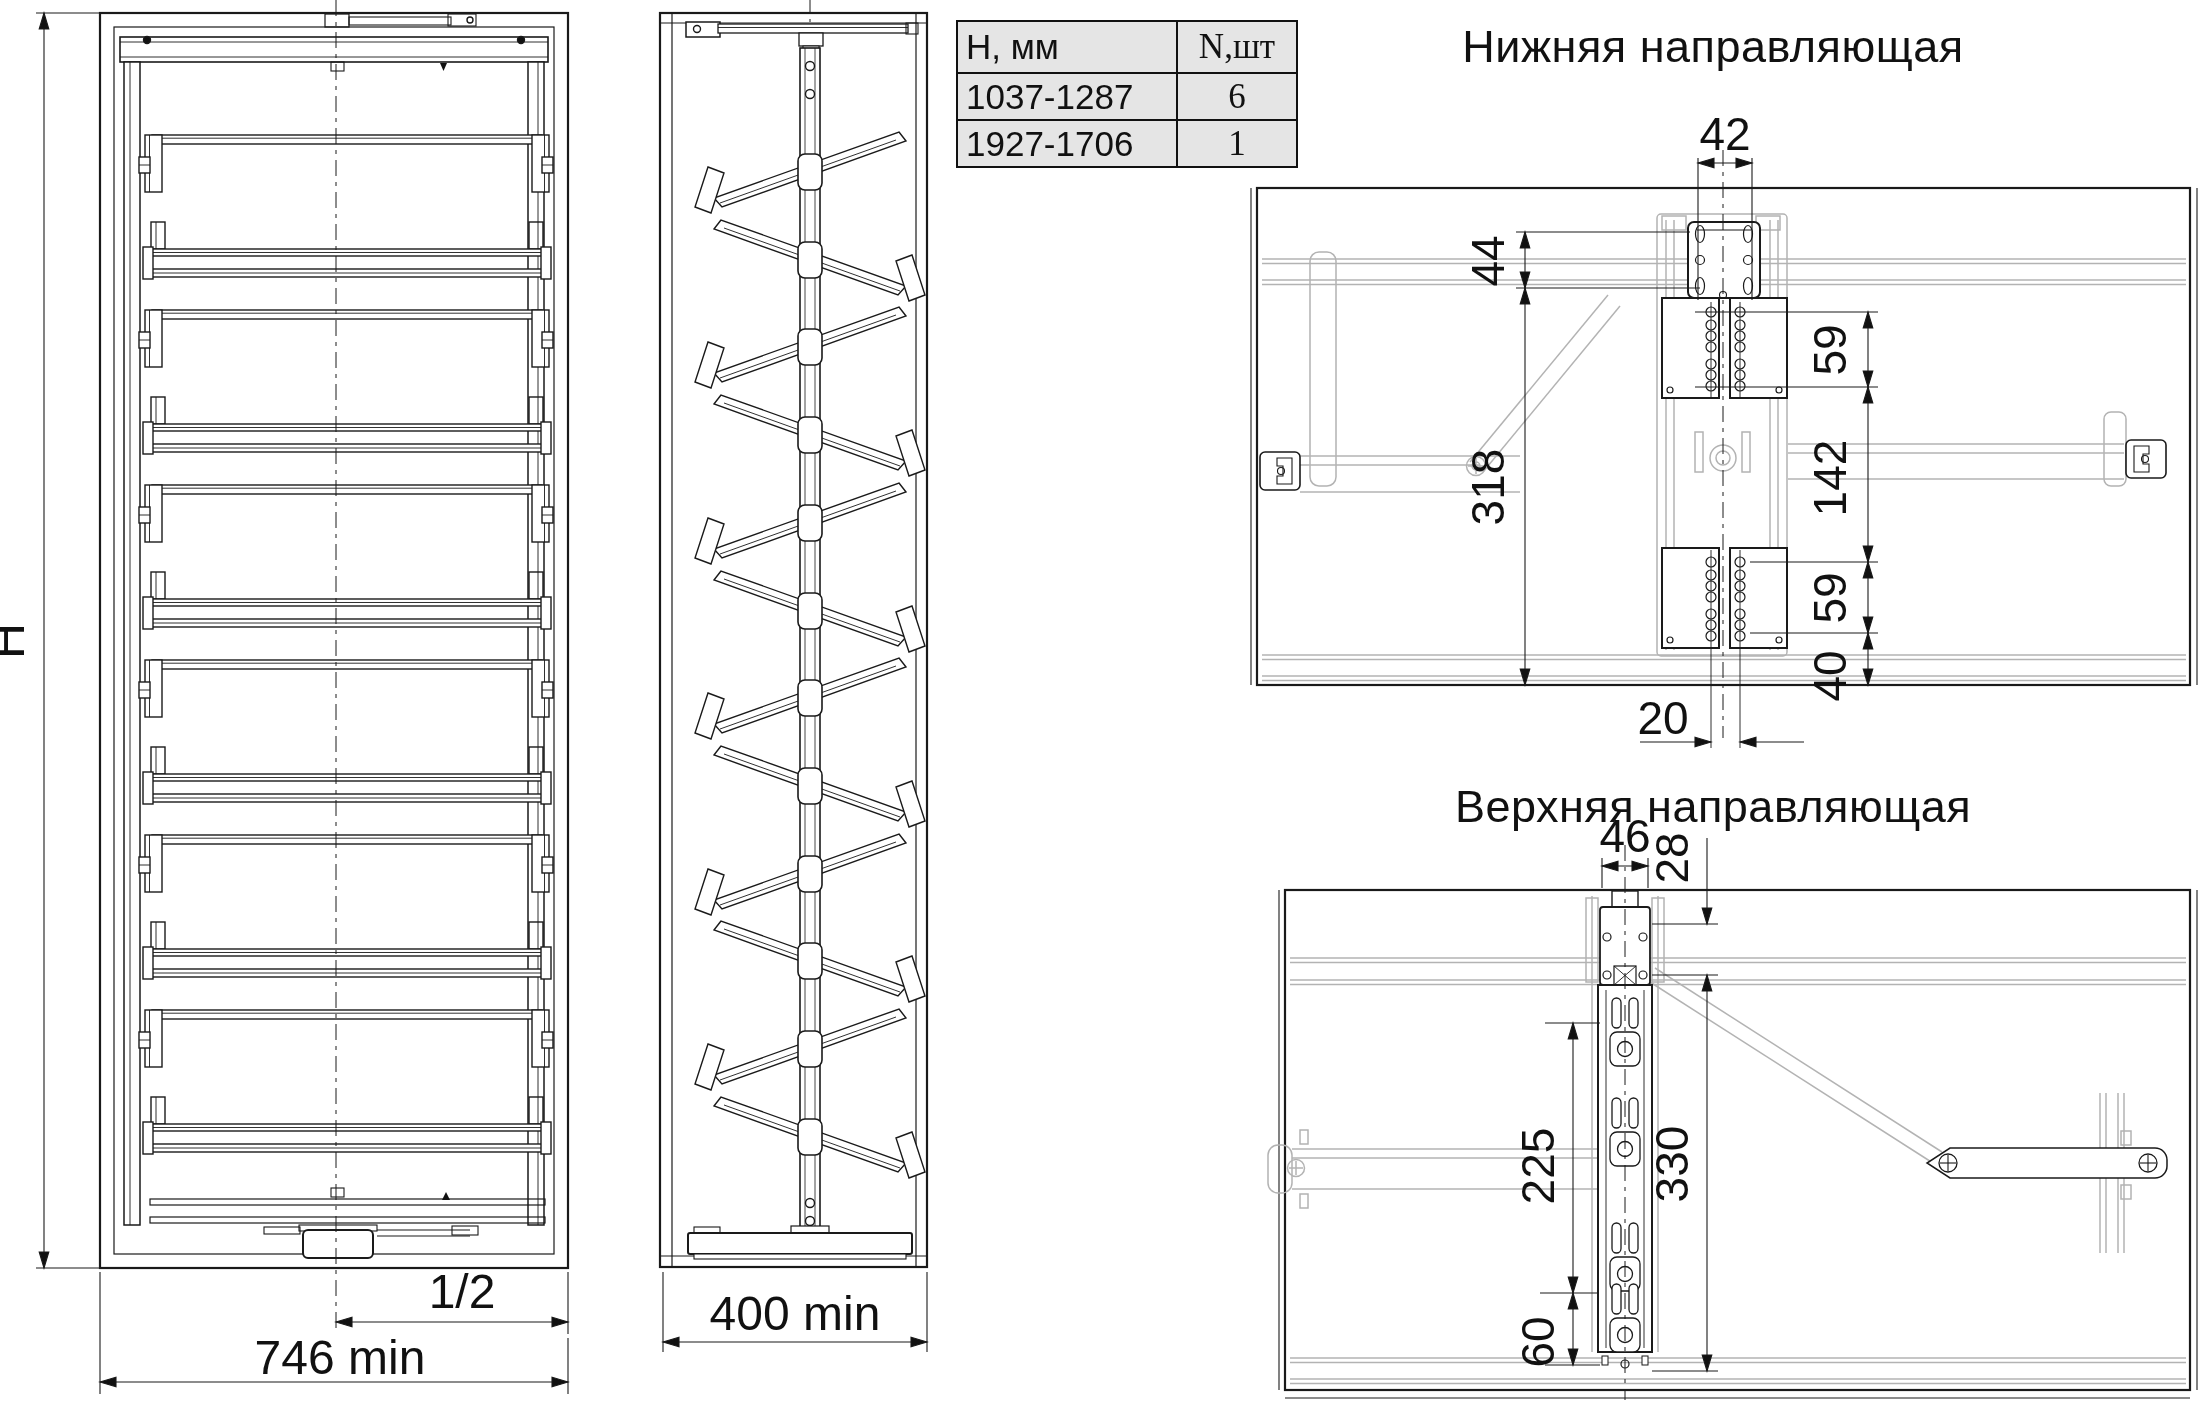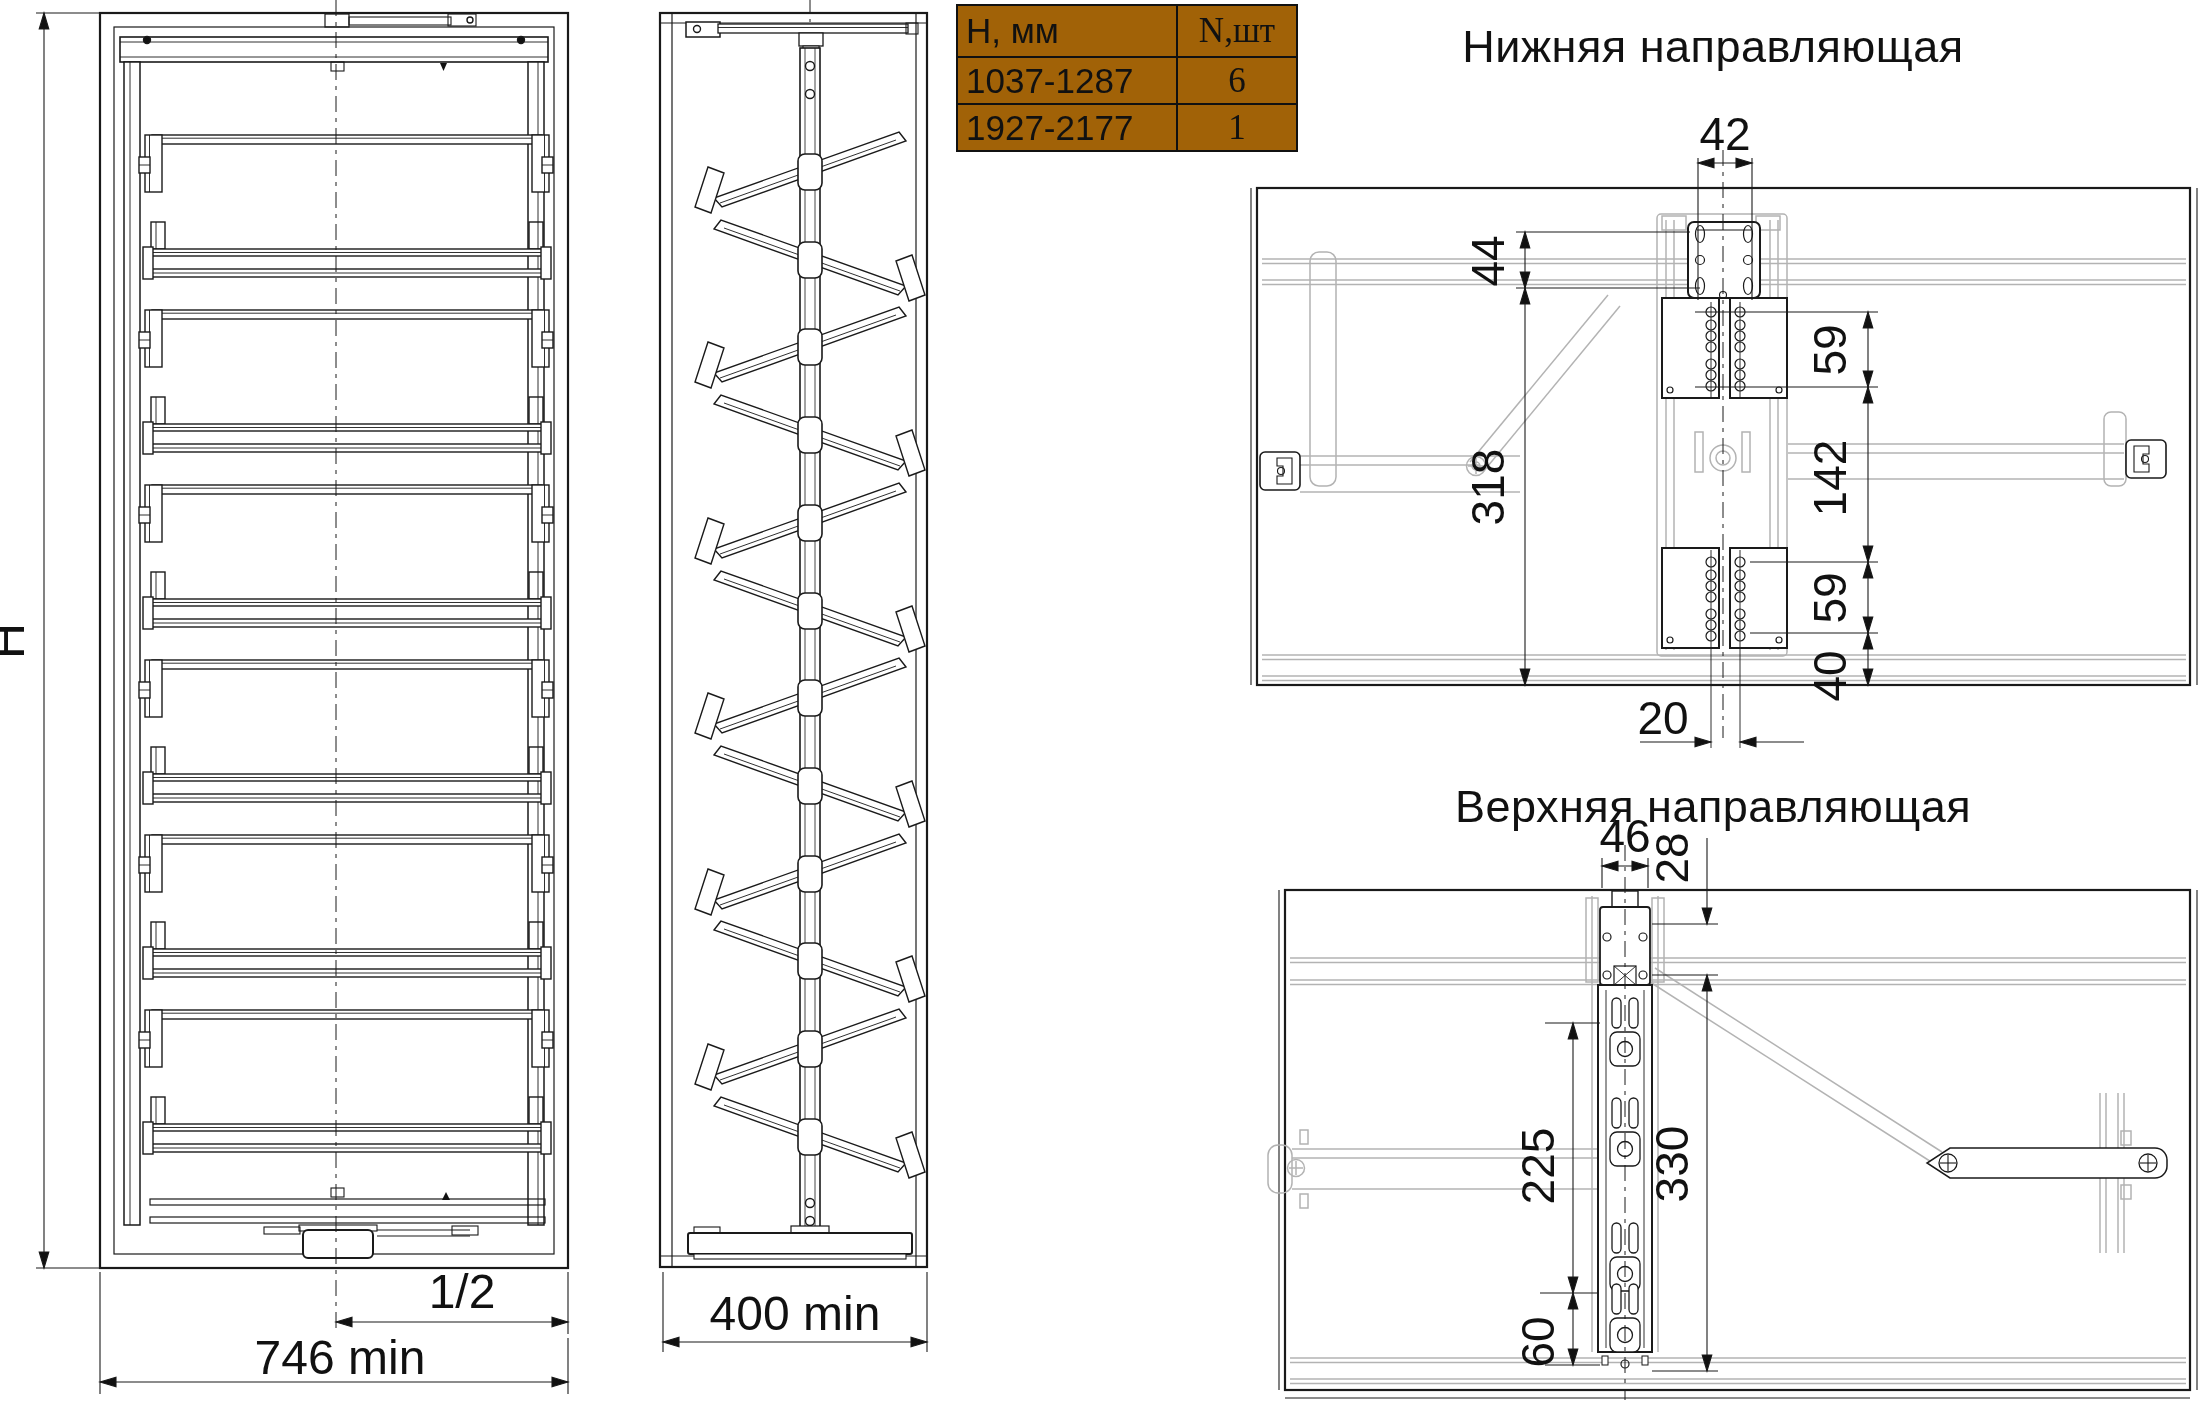--- a/index.html
+++ b/index.html
@@ -5,22 +5,22 @@
   html,body{margin:0;padding:0;background:#fff;}
   .canvas{position:relative;width:2212px;height:1403px;background:#fff;overflow:hidden;
           font-family:"Liberation Sans",sans-serif;}
   svg{position:absolute;left:0;top:0;}
   svg text{font-family:"Liberation Sans",sans-serif;fill:#111;}
   .dim-num{font-size:46px;}
   .dim-big{font-size:48px;}
   .title-txt{font-size:45px;letter-spacing:.5px;}
   .h-label{font-size:50px;}
   
-  .spec-table{position:absolute;left:956px;top:4px;border-collapse:collapse;
-              background:#a16207;table-layout:fixed;}
+  .spec-table{position:absolute;left:956px;top:20px;border-collapse:collapse;
+              background:#e5e5e5;table-layout:fixed;}
   .spec-table td,.spec-table th{border:2.5px solid #111;font-size:35px;font-weight:400;
               color:#111;padding:0 0 0 8px;text-align:left;white-space:nowrap;}
   .spec-table th{height:50px;}
   .spec-table td{height:45px;}
   .c1{width:210px;}
   .c2{width:118px;text-align:center !important;padding:0 !important;font-family:Liberation Serif, serif;}
 </style>
 </head>
 <body>
 
@@ -474,19 +474,19 @@
   <tbody>
         <tr>
     <th class="c1">H, мм</th>
     <th class="c2">N,шт</th>
   </tr>
   <tr>
     <td class="c1">1037-1287</td>
     <td class="c2">6</td>
   </tr>
   <tr>
-    <td class="c1">1927-2177</td>
+    <td class="c1">1927-1706</td>
     <td class="c2">1</td>
   </tr>
 </tbody>
     </table>
 
 </div>
 
 </body></html>

